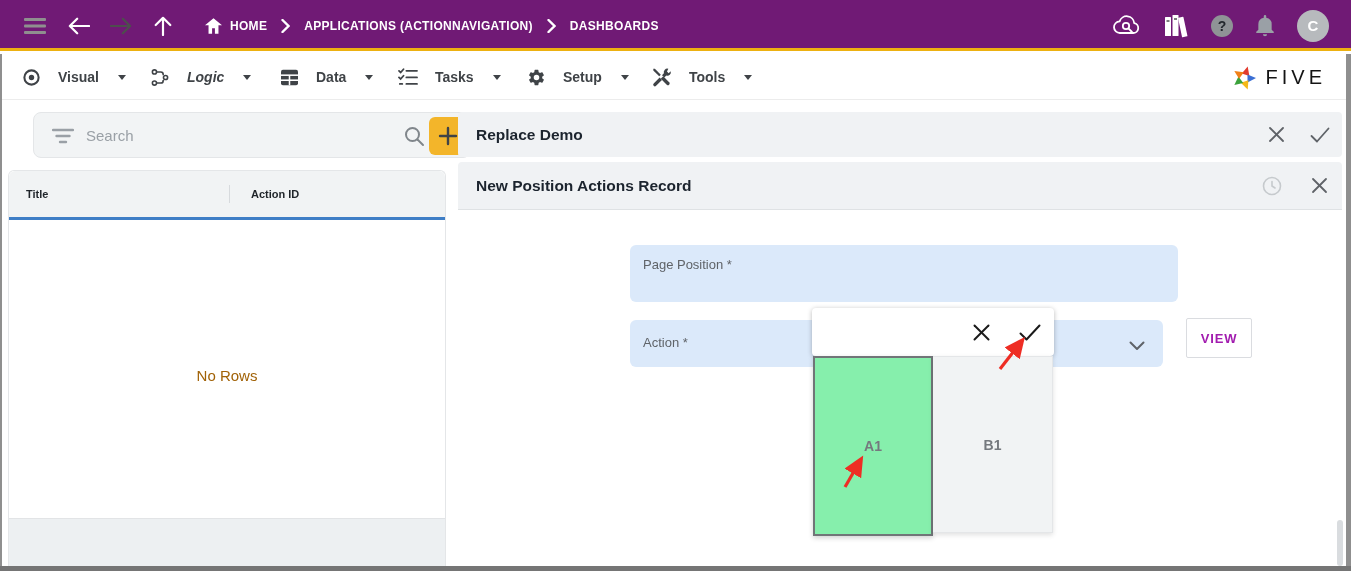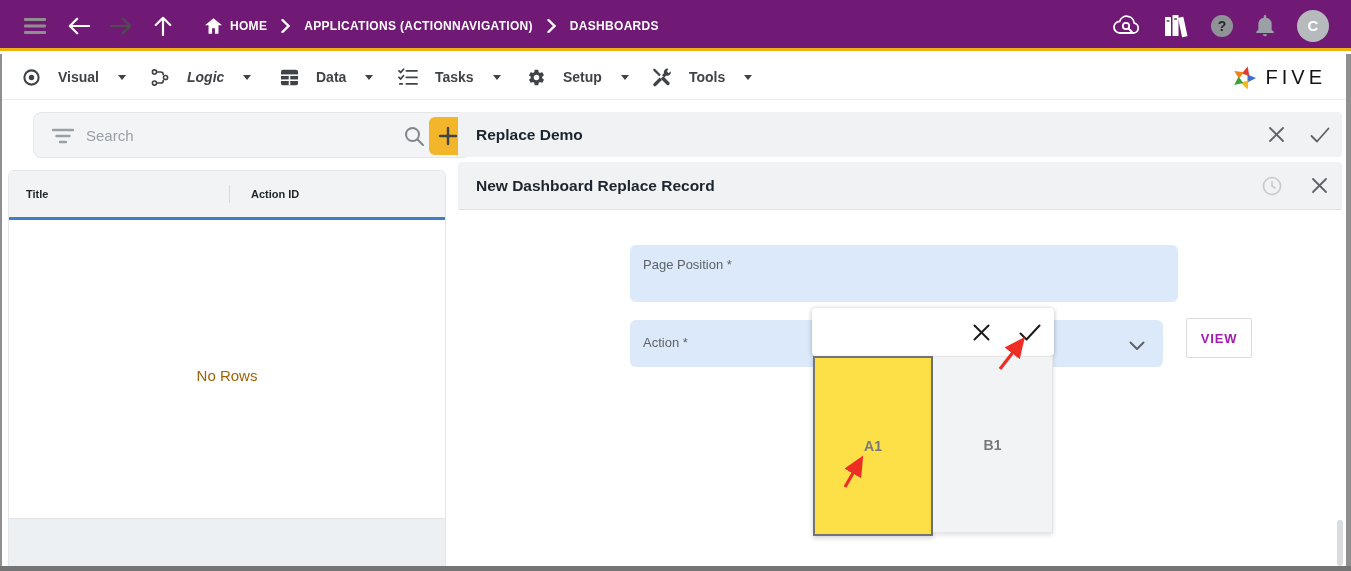--- a/index.html
+++ b/index.html
@@ -72,21 +72,21 @@
               letter-spacing:.8px; cursor:pointer; font-family:"Liberation Sans", sans-serif; }
 
   
   .popup { position:absolute; left:812px; top:308px; width:242px; height:228px; z-index:5; }
   .popup-head { position:absolute; left:0; top:0; width:242px; height:48px; background:#ffffff;
                 border-radius:4px; box-shadow:0 1px 5px rgba(0,0,0,.28); }
   .popup-btn { position:absolute; top:50%; transform:translateY(-50%); width:30px; height:30px; display:flex;
                align-items:center; justify-content:center; cursor:pointer; background:transparent; border:none; }
   .cell { position:absolute; display:flex; align-items:center; justify-content:center;
           font-size:14px; font-weight:700; color:#75797e; cursor:pointer; }
-  .cell-a1 { left:1px; top:48px; width:120px; height:180px; background:#fde047; border:2px solid #717578;
+  .cell-a1 { left:1px; top:48px; width:120px; height:180px; background:#86efac; border:2px solid #717578;
              box-shadow:0 2px 5px rgba(0,0,0,.18); }
   .cell-b1 { left:121px; top:48px; width:120px; height:177px; background:#f1f3f4;
              border:1px solid #e4e6e8; border-left:none; box-shadow:0 2px 5px rgba(0,0,0,.12); }
 
   .annotation-layer { position:absolute; left:0; top:0; width:1351px; height:571px; z-index:9; pointer-events:none; }
   .scroll-thumb { position:absolute; left:1337px; top:520px; width:6px; height:46px; background:#d9dcdf; border-radius:3px; }
 </style>
 </head>
 <body>
 
@@ -306,21 +306,21 @@
         </svg>
     </button>
     <button class="hdr-btn" style="left:848px;">
       <svg width="20" height="16" viewBox="0 0 20 16">
           <path d="M1.5 9 L7 14.5 L18.5 1.5" stroke="#5f6368" stroke-width="1.8" fill="none" stroke-linecap="round" stroke-linejoin="round"></path>
         </svg>
     </button>
   </div>
 
   <div class="panel-header second" style="top:162px;">
-    <span class="panel-title">New Dashboard Replace Record</span>
+    <span class="panel-title">New Position Actions Record</span>
     <button class="hdr-btn" style="left:800px;">
       <svg width="20" height="20" viewBox="0 0 20 20">
           <circle cx="10" cy="10" r="8.5" stroke="#c6cacd" stroke-width="1.6" fill="none"></circle>
           <path d="M10 5.5 V10 L13 12" stroke="#c6cacd" stroke-width="1.6" fill="none" stroke-linecap="round"></path>
         </svg>
     </button>
     <button class="hdr-btn" style="left:847px;">
       <svg width="17" height="17" viewBox="0 0 17 17">
           <g stroke="#5f6368" stroke-width="1.8" stroke-linecap="round">
             <line x1="2" y1="2" x2="15" y2="15"></line>

